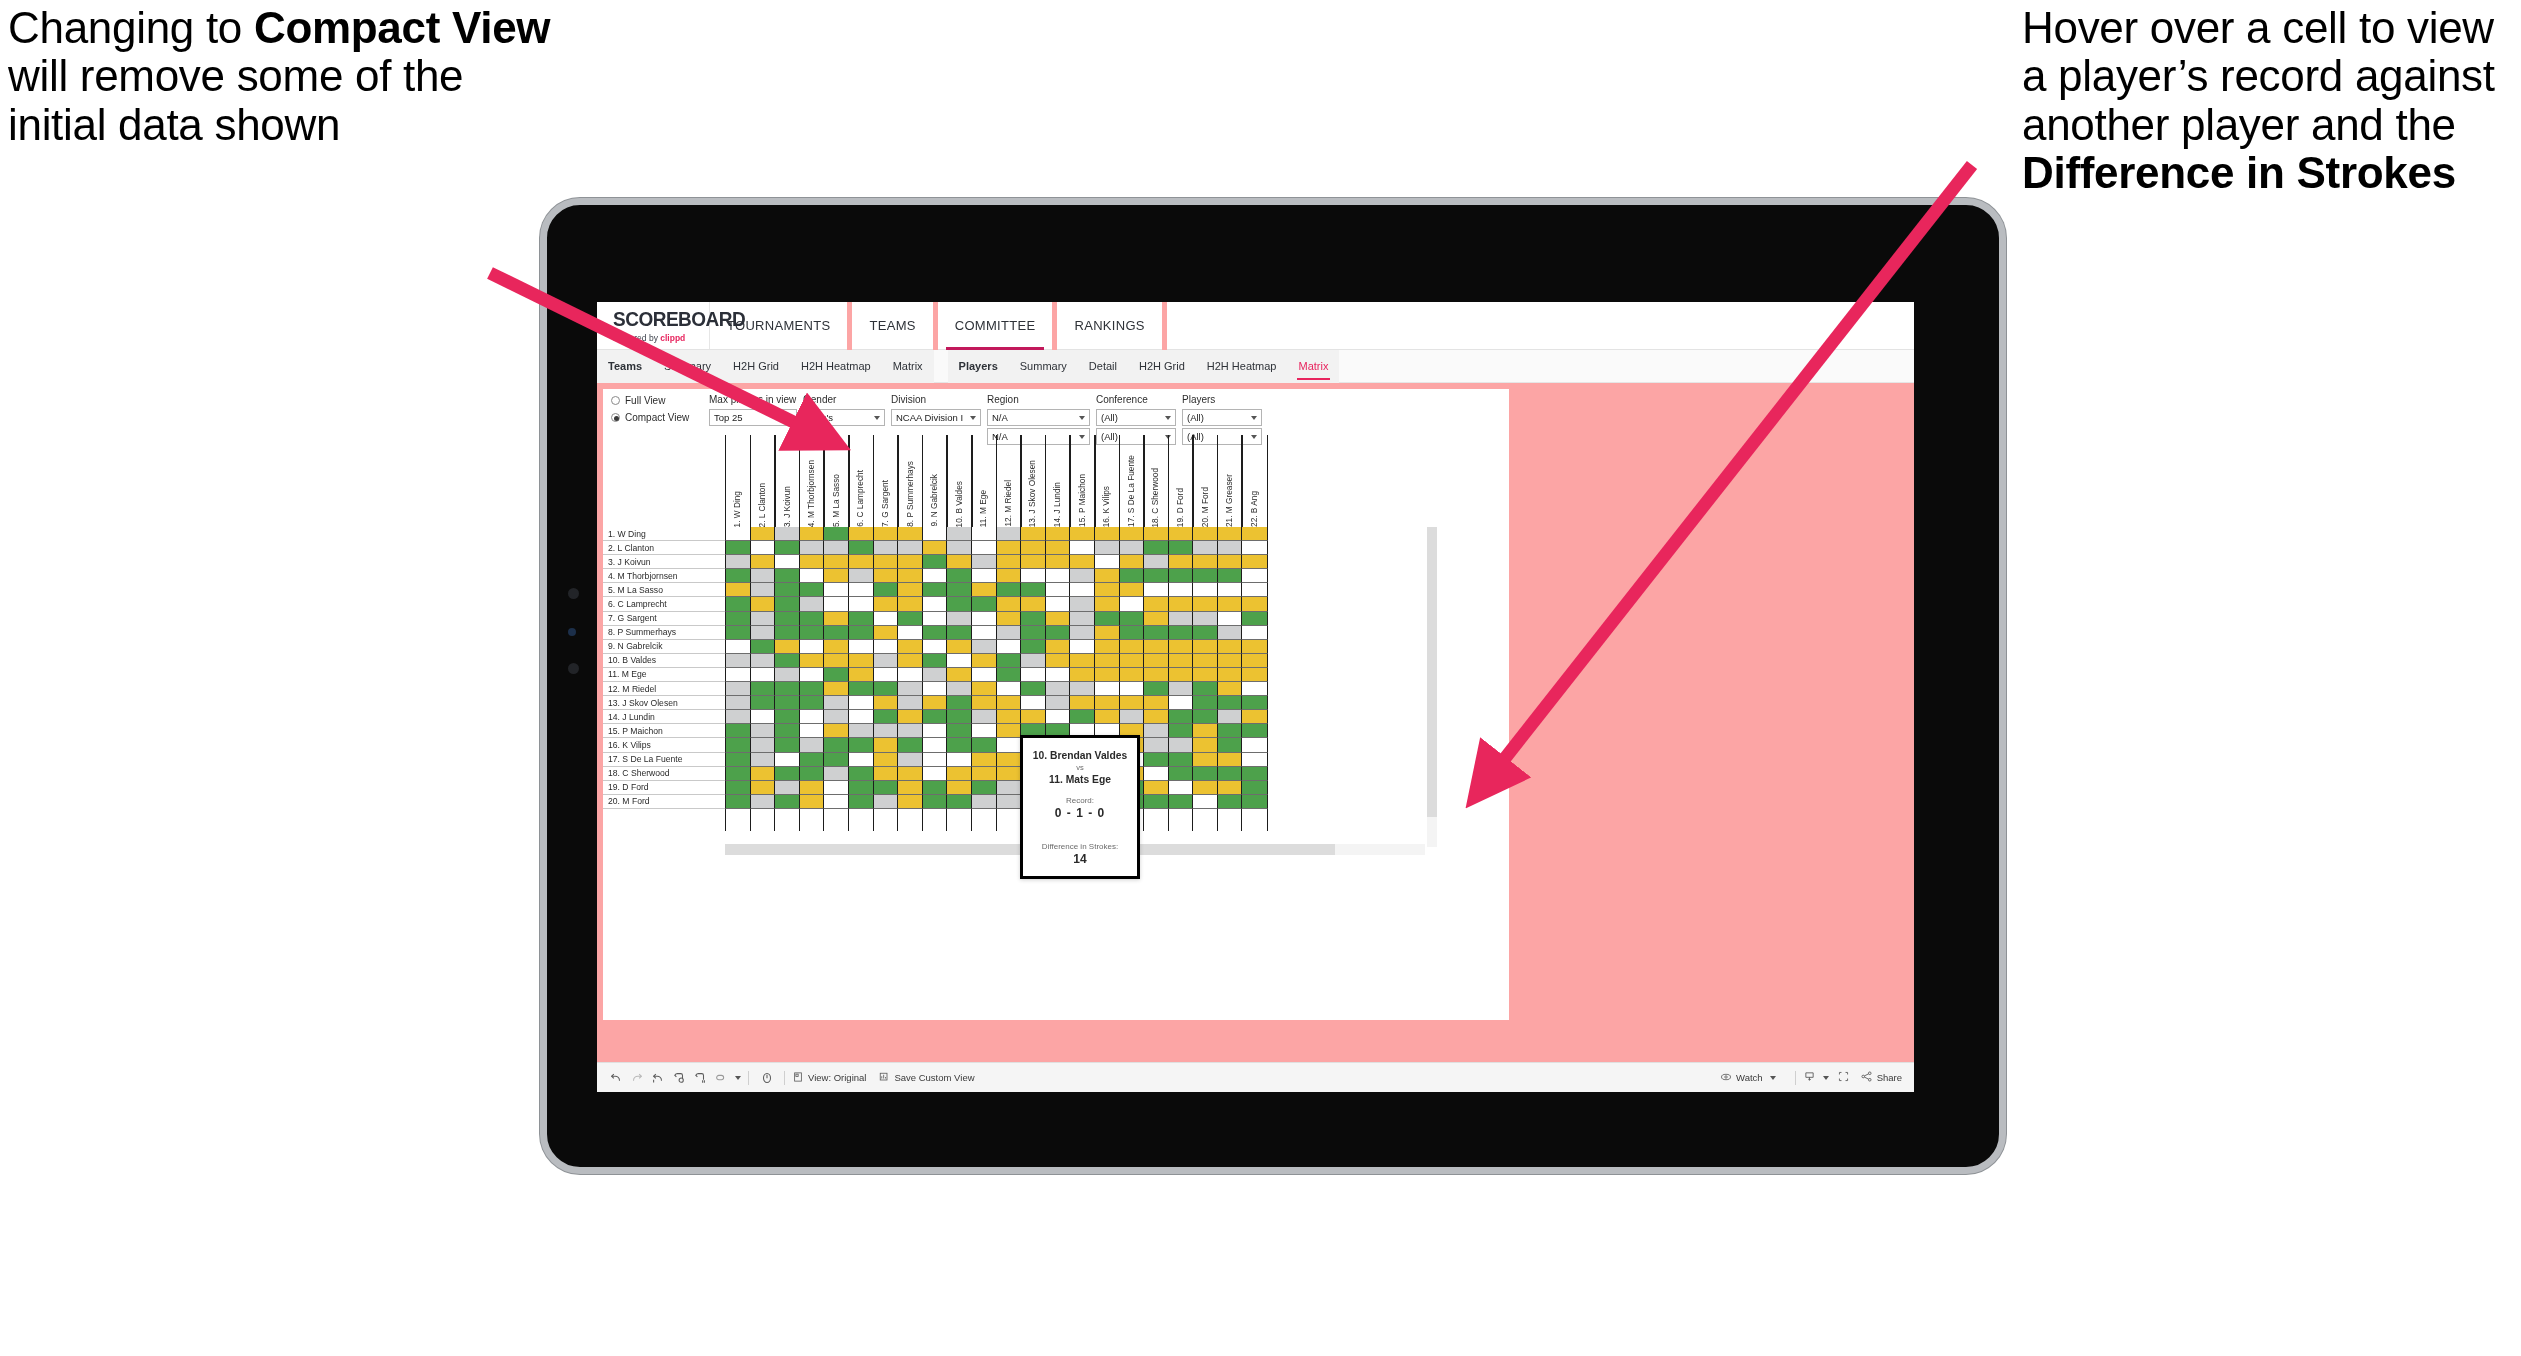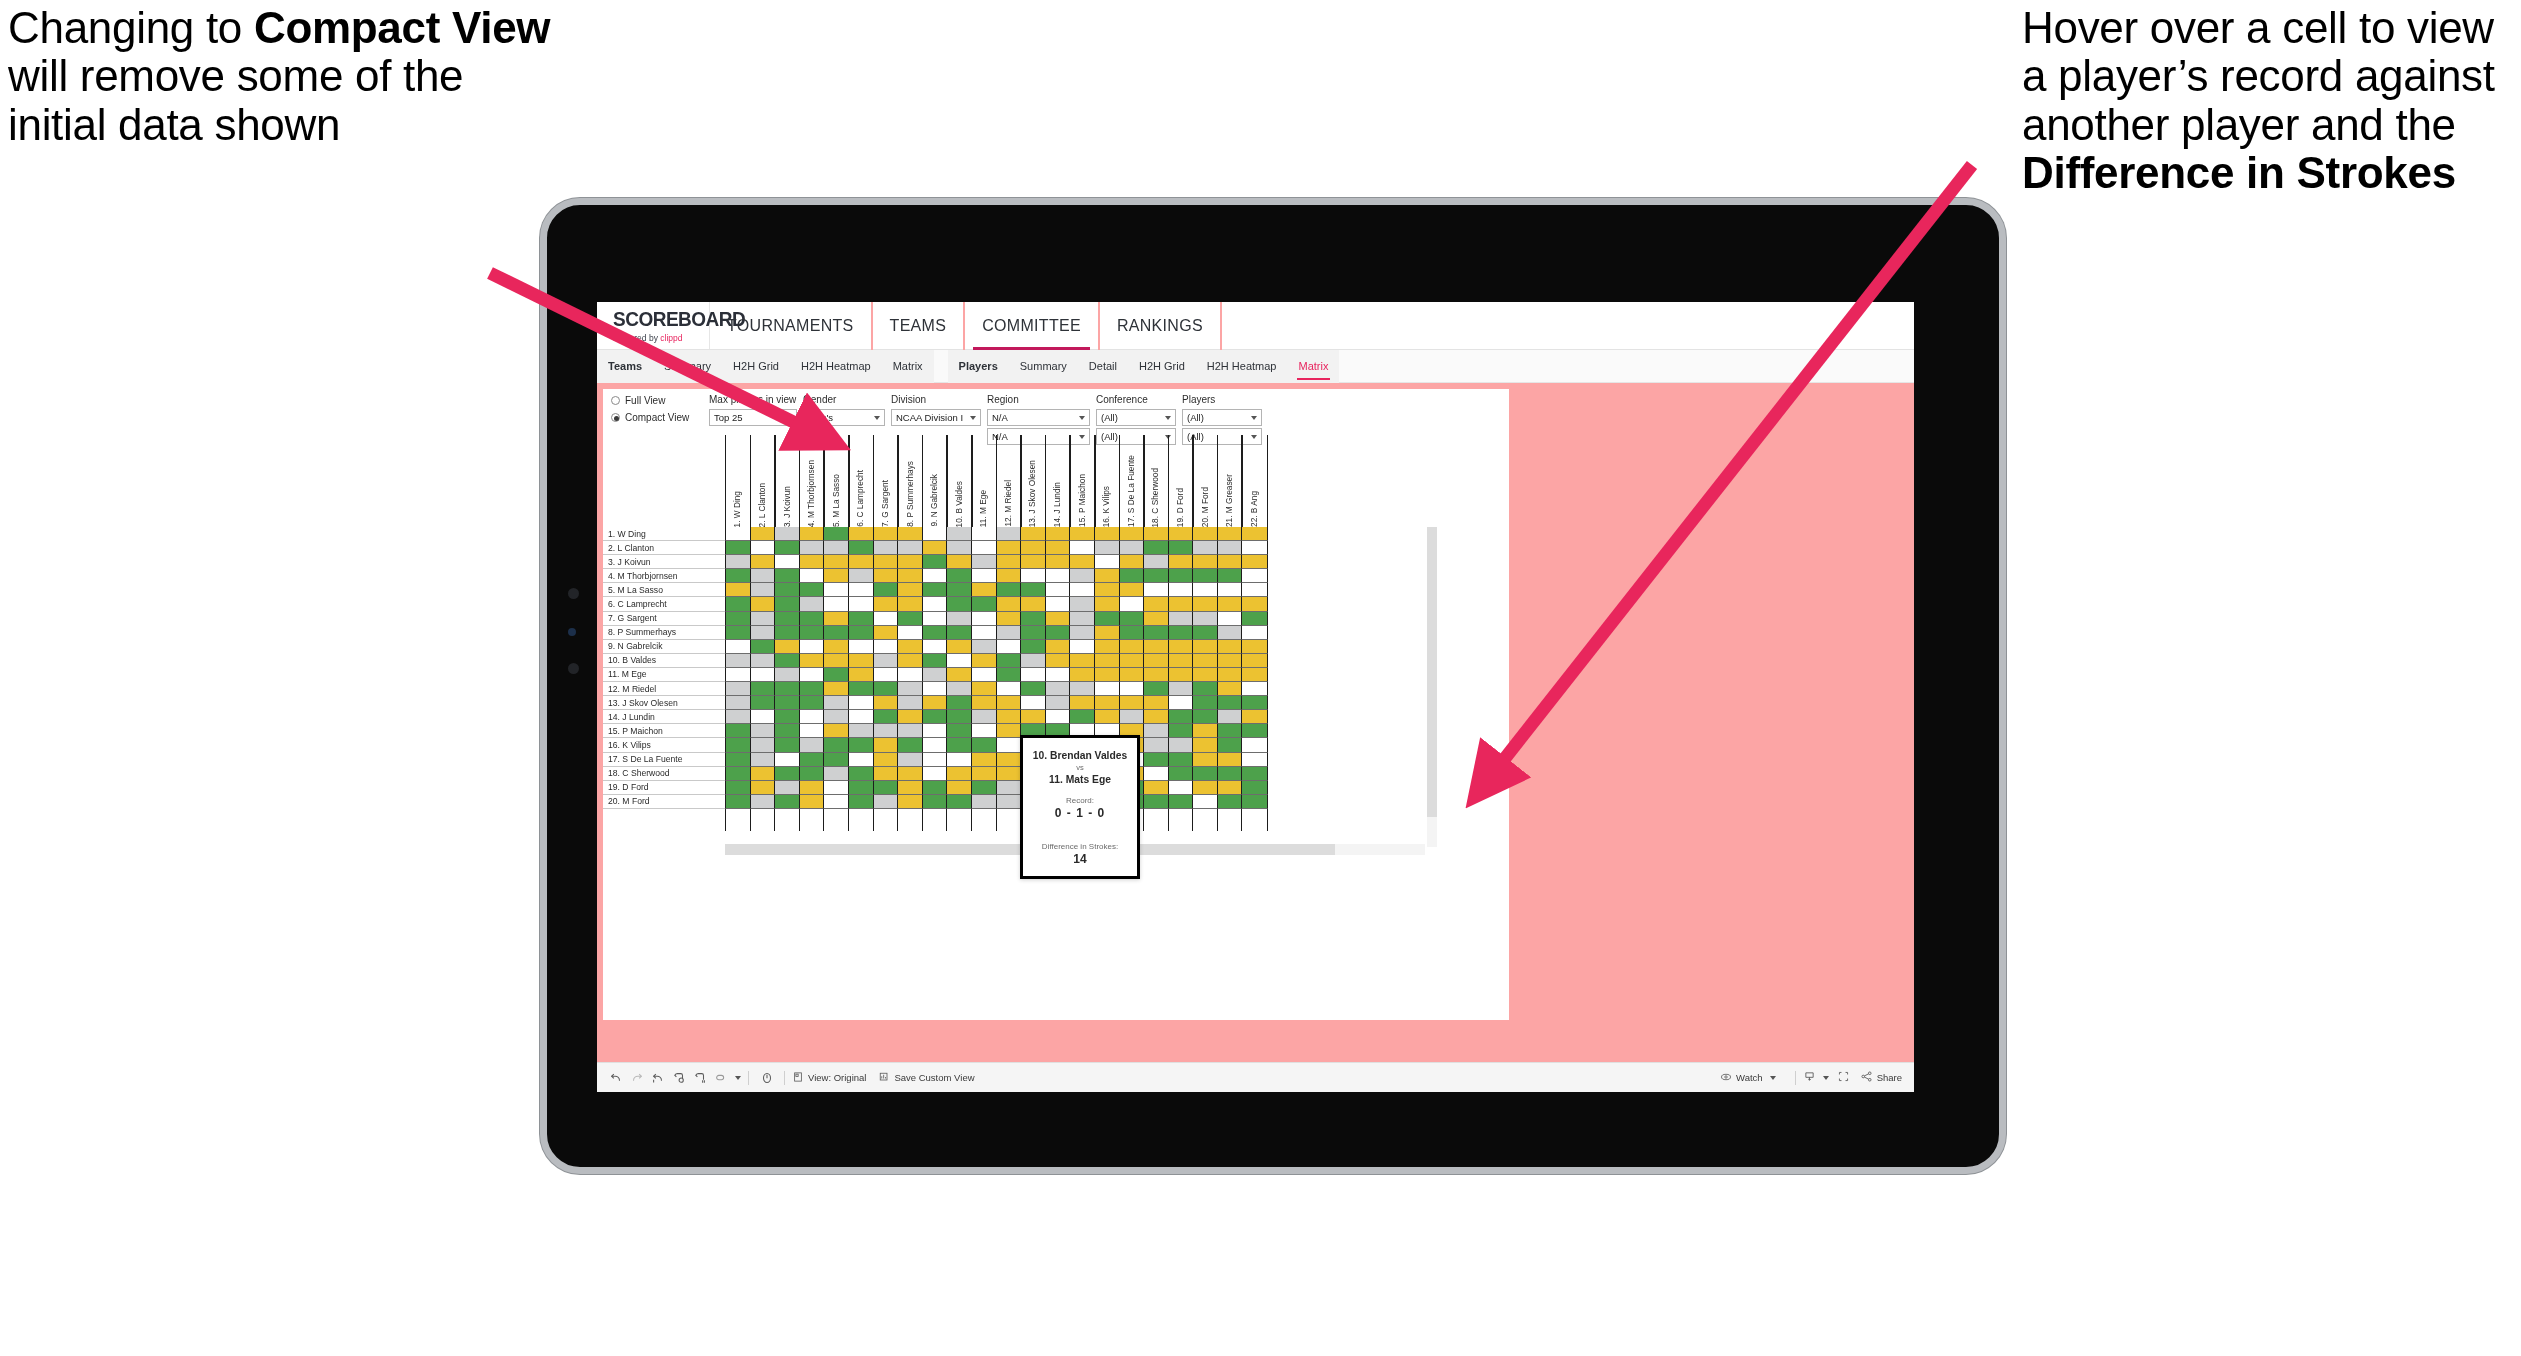--- a/index.html
+++ b/index.html
@@ -62,27 +62,27 @@
     width:113px; display:flex; flex-direction:column;
     justify-content:center; padding-left:16px;
     border-right:1px solid #e6e6e6;
   }
   #brand-name {
     font-size:19px; font-weight:700; letter-spacing:-0.5px;
     color:#2b2f38; font-family:"Liberation Sans", sans-serif;
     transform:scaleY(1.08);
   }
   #brand-sub { font-size:8.5px; color:#3a3f49; margin-top:2px; white-space:nowrap; }
-  #brand-sub .pink { color:#e8245e; font-weight:400;text-align:center; }
+  #brand-sub .pink { color:#e8245e; font-weight:700;text-align:center; }
 
   .topnav { display:flex; align-items:center; }
   .topnav-item {
     padding:0 17px; height:48px; display:flex; align-items:center;
-    font-size:16px; color:#2e3238; letter-spacing:0.3px;
-    border-right:2px solid #fca5a5; position:relative; cursor:pointer;text-align:right;
+    font-size:13px; color:#2e3238; letter-spacing:0.3px;
+    border-right:5px solid #fca5a5; position:relative; cursor:pointer;text-align:right;
   }
   .topnav-item.active::after {
     content:""; position:absolute; left:8px; right:8px; bottom:0;
     height:3px; background:#c2185b;
   }
 
   
   #subbar {
     height:33px; background:#fafafa; display:flex; align-items:center;
     border-bottom:1px solid #e6e6e6; position:relative;

